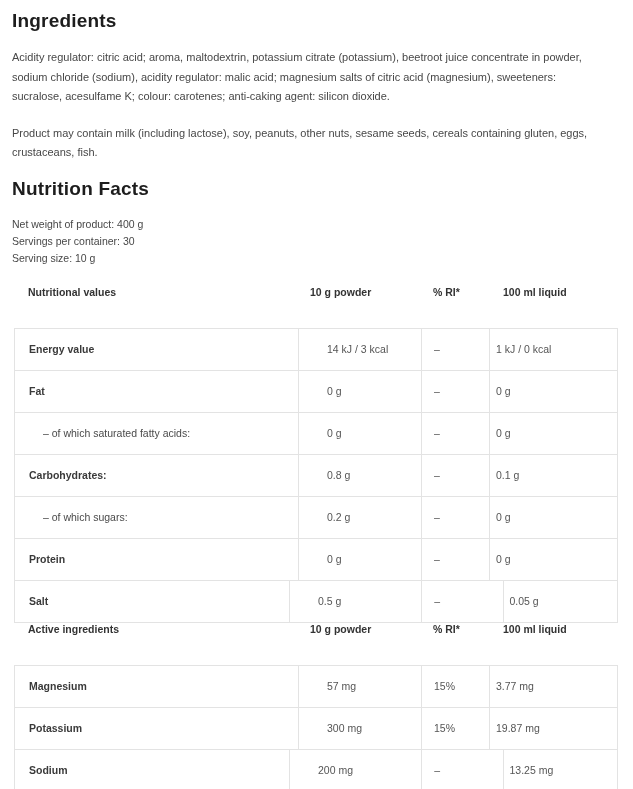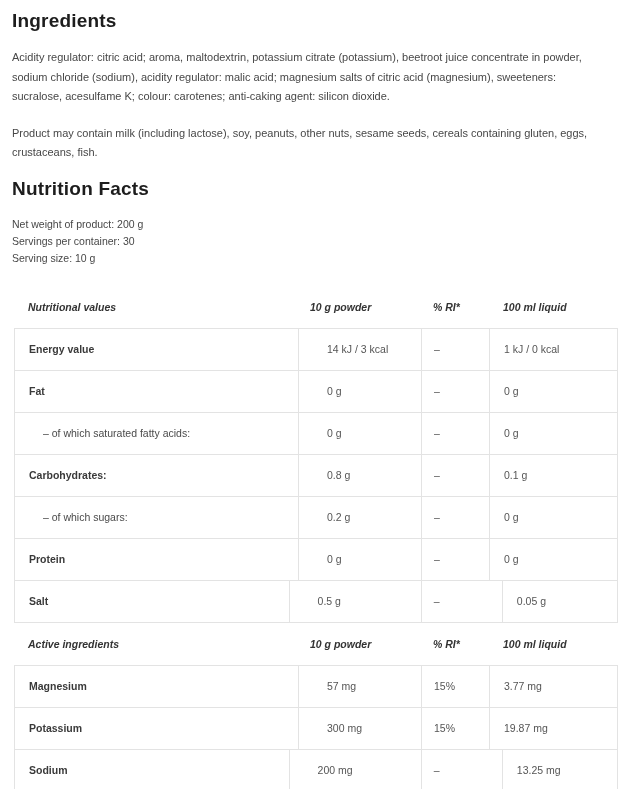--- a/index.html
+++ b/index.html
@@ -32,25 +32,24 @@
   .meta-line {
     font-size: 10.5px;
     line-height: 17px;
     color: #474747;
     margin: 0;
   }
 
   .ntable { width: 604px; margin-left: 2px; font-size: 10.5px; }
   .thead-row {
     display: flex;
-    align-items: center;
+    align-items: flex-start;
     height: 42px;
     font-weight: 700;
     color: #333333;
-    font-style: italic;
   }
   .thead-row .hc { padding-left: 14px; }
   .thead-row .hc1 { width: 284px; }
   .thead-row .hc2 { width: 123px; padding-left: 12px; }
   .thead-row .hc3 { width: 68px;  padding-left: 12px; }
   .thead-row .hc4 { width: 128px; padding-left: 14px; }
 
   .tbody {
     border: 1px solid #e3e3e3;
     background: #ffffff;
@@ -62,37 +61,37 @@
   }
   .trow:last-child { border-bottom: none; gap: 19px; }
   .tcell {
     display: flex;
     align-items: center;
     min-height: 41px;
   }
   .c1 { width: 283px; padding-left: 14px; font-weight: 700; color: #3a3a3a; }
   .c2 { width: 123px; padding-left: 28px; border-left: 1px solid #e3e3e3; color: #555555; }
   .c3 { width: 68px;  padding-left: 12px; border-left: 1px solid #e3e3e3; color: #555555; }
-  .c4 { width: 127px; padding-left: 14px; border-left: 1px solid #e3e3e3; color: #555555; }
+  .c4 { width: 127px; padding-left: 6px; border-left: 1px solid #e3e3e3; color: #555555; }
   .c1 .rlabel.indent { font-weight: 400; color: #4a4a4a; padding-left: 14px; }
 </style>
 </head>
 <body>
 
 <div class="page">
 
   <h1 class="section-title">Ingredients</h1>
 
   <p class="body-text">Acidity regulator: citric acid; aroma, maltodextrin, potassium citrate (potassium), beetroot juice concentrate in powder, sodium chloride (sodium), acidity regulator: malic acid; magnesium salts of citric acid (magnesium), sweeteners: sucralose, acesulfame K; colour: carotenes; anti-caking agent: silicon dioxide.</p>
   <p class="body-text last">Product may contain milk (including lactose), soy, peanuts, other nuts, sesame seeds, cereals containing gluten, eggs, crustaceans, fish.</p>
 
   <h1 class="section-title">Nutrition Facts</h1>
 
   <div class="meta-block">
-    <p class="meta-line">Net weight of product: 200 g</p>
+    <p class="meta-line">Net weight of product: 400 g</p>
     <p class="meta-line">Servings per container: 30</p>
     <p class="meta-line">Serving size: 10 g</p>
   </div>
 
   <div class="ntable" style="margin-top:19px;">
 
     <div class="thead-row">
       <div class="hc hc1">Nutritional values</div>
       <div class="hc hc2">10 g powder</div>
       <div class="hc hc3">% RI*</div>

